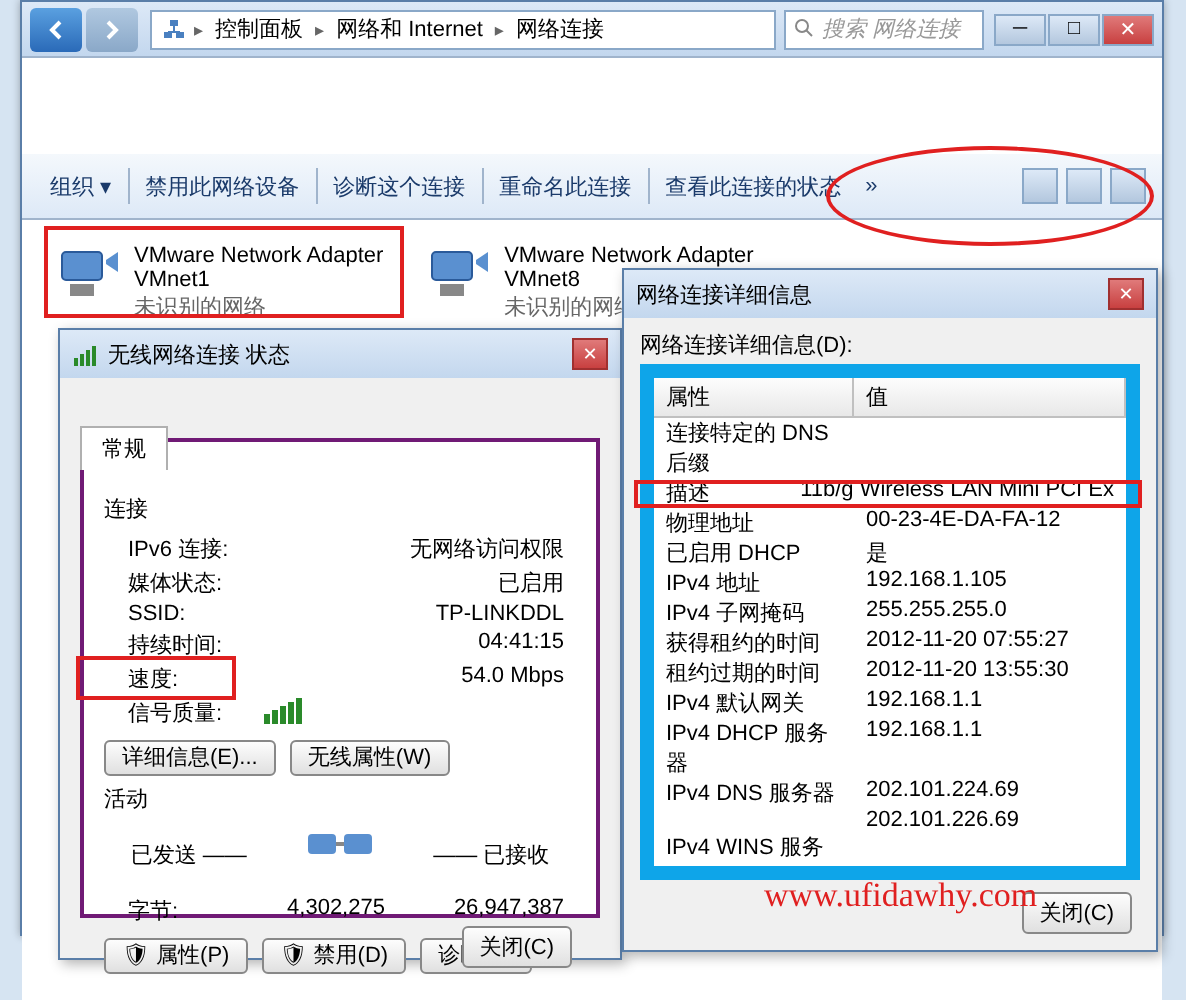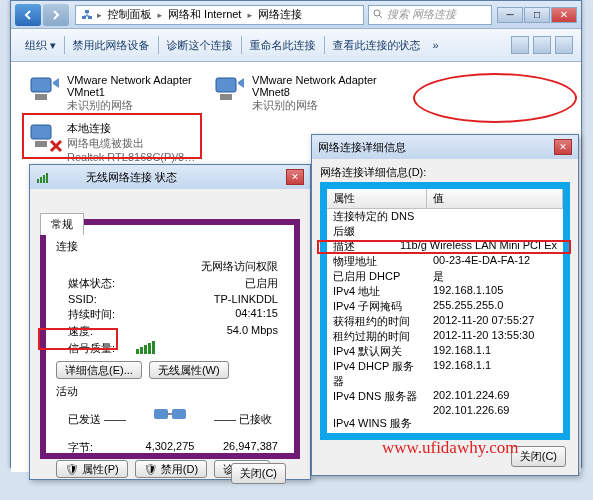--- a/index.html
+++ b/index.html
@@ -6,51 +6,51 @@
 body { background: #d6e4f2; width: 593px; height: 500px; position: relative; overflow: hidden; }
 
 .main-window { position: absolute; left: 10px; top: 0; width: 572px; height: 468px; background: #fff; border: 1px solid #5a7ea8; box-shadow: 0 0 4px rgba(0,0,0,0.3); }
 
 .titlebar { height: 28px; background: linear-gradient(to bottom, #dde9f7, #c3d7ee); display: flex; align-items: center; padding: 0 4px; border-bottom: 1px solid #a0b4cc; }
 .nav-btn { width: 26px; height: 22px; background: linear-gradient(to bottom, #5aa0e0, #2a6ab8); border-radius: 3px; margin-right: 2px; display: flex; align-items: center; justify-content: center; color: #fff; cursor: pointer; }
 .nav-btn.disabled { background: linear-gradient(to bottom, #b0c8e0, #8aa8c8); }
 .breadcrumb { flex: 1; height: 20px; background: #fff; border: 1px solid #8aa8c8; margin: 0 4px; display: flex; align-items: center; padding: 0 4px; }
 .breadcrumb span { padding: 0 3px; }
 .bc-sep { color: #666; font-size: 9px; }
-.search-box { width: 124px; height: 20px; background: #fff; border: 1px solid #8aa8c8; display: flex; align-items: center; padding: 0 4px; color: #999; font-style: italic; }
+.search-box { width: 100px; height: 20px; background: #fff; border: 1px solid #8aa8c8; display: flex; align-items: center; padding: 0 4px; color: #999; font-style: italic; }
 .win-controls { display: flex; margin-left: 4px; }
 .win-btn { width: 26px; height: 16px; background: linear-gradient(to bottom, #dde9f7, #b3c7de); border: 1px solid #8aa8c8; margin-left: 1px; display: flex; align-items: center; justify-content: center; font-size: 10px; }
 .win-btn.close { background: linear-gradient(to bottom, #e07a7a, #c84040); color: #fff; }
 
-.toolbar { height: 28px; background: linear-gradient(to bottom, #f4f8fc, #dde9f7); border-bottom: 1px solid #a0b4cc; display: flex; align-items: center; padding: 16px 8px; }
+.toolbar { height: 28px; background: linear-gradient(to bottom, #f4f8fc, #dde9f7); border-bottom: 1px solid #a0b4cc; display: flex; align-items: center; padding: 16px 8px; margin-top: 48px; }
 .tb-item { padding: 2px 6px; color: #1a3a6a; cursor: pointer; display: flex; align-items: center; }
 .tb-sep { width: 1px; height: 18px; background: #a0b4cc; margin: 0 2px; }
 .tb-icons { margin-left: auto; display: flex; gap: 4px; }
 .tb-ico { width: 18px; height: 18px; background: linear-gradient(to bottom, #dde9f7, #b3c7de); border: 1px solid #8aa8c8; }
 
 .content { padding: 8px 10px; height: 410px; background: #fff; position: relative; }
 .adapter { display: inline-flex; align-items: flex-start; width: 170px; margin: 4px 6px; vertical-align: top; }
 .adapter-icon { width: 36px; height: 32px; margin-right: 4px; position: relative; }
 .adapter-icon svg { width: 36px; height: 32px; }
 .adapter-info { flex: 1; }
 .adapter-name { color: #000; }
 .adapter-status { color: #666; }
 .adapter-device { color: #666; white-space: nowrap; overflow: hidden; text-overflow: ellipsis; max-width: 130px; }
 
 .red-box1 { position: absolute; left: 22px; top: 113px; width: 180px; height: 46px; border: 2px solid #e02020; pointer-events: none; }
 .red-ellipse { position: absolute; left: 413px; top: 73px; width: 164px; height: 50px; border: 2px solid #e02020; border-radius: 50%; pointer-events: none; }
 
 .status-dlg { position: absolute; left: 29px; top: 164px; width: 282px; height: 316px; background: #f0f0f0; border: 1px solid #5a7ea8; box-shadow: 2px 2px 6px rgba(0,0,0,0.3); }
-.dlg-title { height: 24px; background: linear-gradient(to bottom, #dde9f7, #c3d7ee); display: flex; align-items: center; padding: 0 6px; gap: 32px; }
+.dlg-title { height: 24px; background: linear-gradient(to bottom, #dde9f7, #c3d7ee); display: flex; align-items: center; padding: 0 6px; }
 .dlg-title-icon { width: 14px; height: 14px; margin-right: 4px; }
 .dlg-title-text { flex: 1; }
 .dlg-close { width: 18px; height: 16px; background: linear-gradient(to bottom, #e07a7a, #c84040); color: #fff; display: flex; align-items: center; justify-content: center; font-size: 9px; border: 1px solid #a03030; }
 .dlg-body { padding: 8px 10px; }
 .tab { display: inline-block; padding: 3px 10px; background: #fff; border: 1px solid #b0b0b0; border-bottom: none; position: relative; top: 16px; z-index: 2; }
-.tab-panel { border: 6px solid #701a75; background: #fff; padding: 10px 10px; height: 240px; }
+.tab-panel { border: 2px solid #701a75; background: #fff; padding: 22px 10px; height: 240px; }
 .section-title { margin: 4px 0; }
 .kv { display: flex; padding: 1px 0; }
 .kv .k { width: 80px; padding-left: 12px; }
 .kv .v { flex: 1; text-align: right; padding-right: 6px; }
 .signal-bars { display: flex; align-items: flex-end; gap: 1px; }
 .signal-bars span { width: 3px; background: #2a8a2a; }
 .btn { padding: 2px 8px; background: linear-gradient(to bottom, #fdfdfd, #e0e0e0); border: 1px solid #888; border-radius: 3px; cursor: pointer; margin-right: 4px; }
 .activity { display: flex; align-items: center; justify-content: space-around; margin: 6px 0; }
 .activity-icon { width: 40px; height: 28px; }
 .dlg-footer { display: flex; justify-content: flex-end; padding: 4px 10px; }
@@ -197,20 +197,21 @@
         <rect x="10" y="3" width="2" height="10" fill="#2a8a2a"></rect>
       </svg>
     <span class="dlg-title-text">无线网络连接 状态</span>
     <div class="dlg-close">✕</div>
   </div>
   <div class="dlg-body">
     <div class="tab">常规</div>
     <div class="tab-panel">
       <div class="section-title">连接</div>
       <div class="kv">
+          <div class="k">IPv6 连接:</div>
           <div class="v">无网络访问权限</div>
         </div>
       <div class="kv">
           <div class="k">媒体状态:</div>
           <div class="v">已启用</div>
         </div>
       <div class="kv">
           <div class="k">SSID:</div>
           <div class="v">TP-LINKDDL</div>
         </div>

